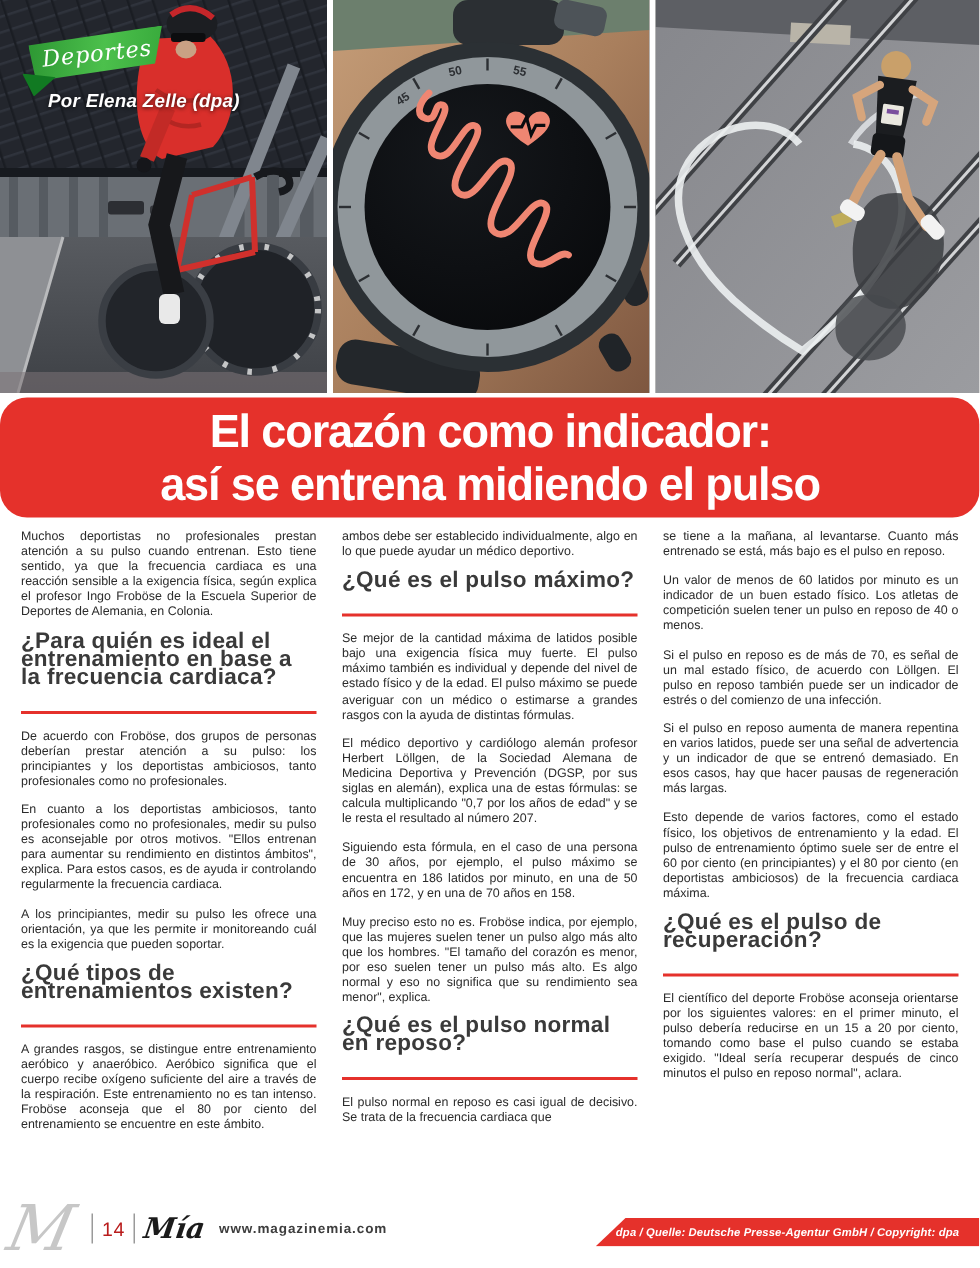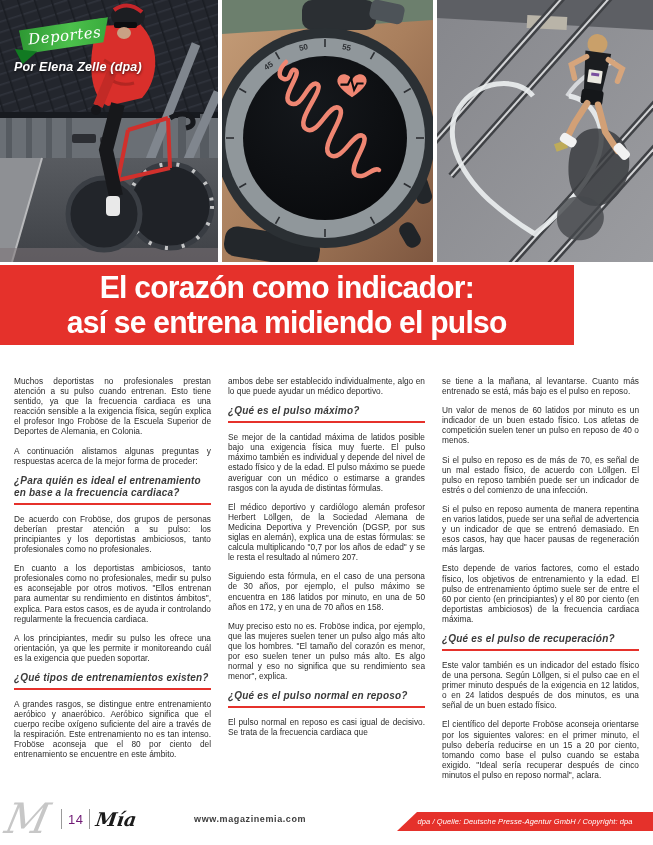--- a/index.html
+++ b/index.html
@@ -18,52 +18,52 @@
   
   .ribbon { position:absolute; left:14px; top:22px; width:96px; height:34px; transform:rotate(-6deg); z-index:5; }
   .ribbon-body { position:absolute; left:6px; top:0; width:90px; height:28px;
     background:linear-gradient(100deg,#2d9733 0%,#4cc04c 55%,#37a93b 100%);
     clip-path:polygon(0 14%, 100% 0, 92% 88%, 3% 100%);
     display:flex; align-items:center; justify-content:center; }
   .ribbon-fold { position:absolute; left:0px; top:22px; width:22px; height:16px; background:#117a22;
     clip-path:polygon(0 0, 100% 30%, 28% 100%); }
   .ribbon-text { color:#fff; font-family:"DejaVu Serif", serif; font-style:italic; font-size:15px; letter-spacing:0.5px; }
 
-  .byline { position:absolute; left:14px; top:60px; z-index:5; color:#fff; font-weight:bold; font-style:italic;
+  .byline { position:absolute; left:32px; top:60px; z-index:5; color:#fff; font-weight:bold; font-style:italic;
     font-size:12.5px; text-shadow:0 1px 3px rgba(0,0,0,.75); letter-spacing:0.2px; }
 
   
-  .headline-band { position:absolute; top:265px; left:0; width:574px; height:80px; background:var(--red,#e5312b);
-    display:flex; flex-direction:column; align-items:center; justify-content:center; }
+  .headline-band { position:absolute; top:265px; left:0; width:653px; height:80px; background:var(--red,#e5312b);
+    display:flex; flex-direction:column; align-items:center; justify-content:center;border-radius:18px; }
   .headline-line { color:#fff; font-weight:bold; font-size:31px; line-height:35px; letter-spacing:-0.8px;
     transform:scaleX(0.97); white-space:nowrap; }
 
   
-  .article { position:absolute; top:352px; left:0; width:653px; height:444px; padding:0 14px; display:flex; gap:17px;margin-top:24px; }
+  .article { position:absolute; top:352px; left:0; width:653px; height:444px; padding:0 14px; display:flex; gap:17px; }
   .col { flex:1 1 0; min-width:0; }
   .body-p { font-size:8.3px; line-height:10.1px; color:#2b2b2b; text-align:justify; margin-bottom:9px;
     -webkit-hyphens:auto; }
-  .q-heading { font-size:10px; line-height:12px; color:#3a3a3a; font-style:italic; font-weight:bold;
-    letter-spacing:0.2px; border-bottom:2.5px solid var(--red,#e5312b); padding-bottom:4px; margin:3px 0 9px 0; }
+  .q-heading { font-size:15px; line-height:12px; color:#3a3a3a; font-weight:bold;
+    letter-spacing:0.2px; border-bottom:2.5px solid var(--red,#e5312b); padding-bottom:16px; margin:3px 0 9px 0; }
 
   
   .footer { position:absolute; left:0; bottom:0; width:653px; height:50px; background:#fff; }
   .footer-left { position:absolute; left:6px; bottom:6px; display:flex; align-items:center; }
   .logo-m { font-family:"DejaVu Serif", serif; font-style:italic; font-size:42px; line-height:40px; color:#c7c7c7;
     transform:skewX(-12deg); margin-right:6px; }
   .foot-rule { width:1px; height:20px; background:#9a9a9a; margin:0 6px; }
-  .page-number { font-size:13px; color:#701a75; letter-spacing:0.5px; }
+  .page-number { font-size:13px; color:#b91c1c; letter-spacing:0.5px; }
   .logo-mia { font-family:"DejaVu Serif", serif; font-style:italic; font-weight:bold; font-size:19px; color:#1b1b1b;
     transform:skewX(-8deg); margin-right:9px; }
-  .website { font-size:9px; font-weight:bold; color:#3d3d3d; letter-spacing:0.6px;margin-left:48px; }
+  .website { font-size:9px; font-weight:bold; color:#3d3d3d; letter-spacing:0.6px; }
 
   .credit-bar { position:absolute; right:0; bottom:14px; width:256px; height:19px; background:var(--red,#e5312b);
     clip-path:polygon(20px 0, 100% 0, 100% 100%, 0 100%);
     display:flex; align-items:center; justify-content:center; }
-  .credit-text { color:#fff; font-size:7.5px; font-weight:normal; font-style:italic; letter-spacing:0.1px; white-space:nowrap; }
+  .credit-text { color:#fff; font-size:7.5px; font-weight:bold; font-style:italic; letter-spacing:0.1px; white-space:nowrap; }
 </style>
 </head>
 <body>
 
 <div class="page">
 
   <div class="photos">
 
     <div class="photo photo-1">
       <svg width="218" height="262" viewBox="0 0 218 262">
@@ -247,21 +247,20 @@
   <div class="byline">Por Elena Zelle (dpa)</div>
 
   <div class="headline-band">
     <div class="headline-line">El corazón como indicador:</div>
     <div class="headline-line">así se entrena midiendo el pulso</div>
   </div>
 
   <div class="article">
       <div class="col">
         <p class="body-p">Muchos deportistas no profesionales prestan atención a su pulso cuando entrenan. Esto tiene sentido, ya que la frecuencia cardiaca es una reacción sensible a la exigencia física, según explica el profesor Ingo Froböse de la Escuela Superior de Deportes de Alemania, en Colonia.</p>
-        <p class="body-p">A continuación alistamos algunas preguntas y respuestas acerca de la mejor forma de proceder:</p>
         <h3 class="q-heading">¿Para quién es ideal el entrenamiento en base a la frecuencia cardiaca?</h3>
         <p class="body-p">De acuerdo con Froböse, dos grupos de personas deberían prestar atención a su pulso: los principiantes y los deportistas ambiciosos, tanto profesionales como no profesionales.</p>
         <p class="body-p">En cuanto a los deportistas ambiciosos, tanto profesionales como no profesionales, medir su pulso es aconsejable por otros motivos. "Ellos entrenan para aumentar su rendimiento en distintos ámbitos", explica. Para estos casos, es de ayuda ir controlando regularmente la frecuencia cardiaca.</p>
         <p class="body-p">A los principiantes, medir su pulso les ofrece una orientación, ya que les permite ir monitoreando cuál es la exigencia que pueden soportar.</p>
         <h3 class="q-heading">¿Qué tipos de entrenamientos existen?</h3>
         <p class="body-p">A grandes rasgos, se distingue entre entrenamiento aeróbico y anaeróbico. Aeróbico significa que el cuerpo recibe oxígeno suficiente del aire a través de la respiración. Este entrenamiento no es tan intenso. Froböse aconseja que el 80 por ciento del entrenamiento se encuentre en este ámbito.</p>
       </div>
       <div class="col">
         <p class="body-p">ambos debe ser establecido individualmente, algo en lo que puede ayudar un médico deportivo.</p>
         <h3 class="q-heading">¿Qué es el pulso máximo?</h3>
@@ -272,21 +271,20 @@
         <h3 class="q-heading">¿Qué es el pulso normal en reposo?</h3>
         <p class="body-p">El pulso normal en reposo es casi igual de decisivo. Se trata de la frecuencia cardiaca que</p>
       </div>
       <div class="col">
         <p class="body-p">se tiene a la mañana, al levantarse. Cuanto más entrenado se está, más bajo es el pulso en reposo.</p>
         <p class="body-p">Un valor de menos de 60 latidos por minuto es un indicador de un buen estado físico. Los atletas de competición suelen tener un pulso en reposo de 40 o menos.</p>
         <p class="body-p">Si el pulso en reposo es de más de 70, es señal de un mal estado físico, de acuerdo con Löllgen. El pulso en reposo también puede ser un indicador de estrés o del comienzo de una infección.</p>
         <p class="body-p">Si el pulso en reposo aumenta de manera repentina en varios latidos, puede ser una señal de advertencia y un indicador de que se entrenó demasiado. En esos casos, hay que hacer pausas de regeneración más largas.</p>
         <p class="body-p">Esto depende de varios factores, como el estado físico, los objetivos de entrenamiento y la edad. El pulso de entrenamiento óptimo suele ser de entre el 60 por ciento (en principiantes) y el 80 por ciento (en deportistas ambiciosos) de la frecuencia cardiaca máxima.</p>
         <h3 class="q-heading">¿Qué es el pulso de recuperación?</h3>
-        <p class="body-p">Este valor también es un indicador del estado físico de una persona. Según Löllgen, si el pulso cae en el primer minuto después de la exigencia en 12 latidos, o en 24 latidos después de dos minutos, es una señal de un buen estado físico.</p>
         <p class="body-p">El científico del deporte Froböse aconseja orientarse por los siguientes valores: en el primer minuto, el pulso debería reducirse en un 15 a 20 por ciento, tomando como base el pulso cuando se estaba exigido. "Ideal sería recuperar después de cinco minutos el pulso en reposo normal", aclara.</p>
       </div>
     </div>
 
   <div class="footer">
     <div class="footer-left">
       <span class="logo-m">M</span>
       <span class="foot-rule"></span>
       <span class="page-number">14</span>
       <span class="foot-rule"></span>

